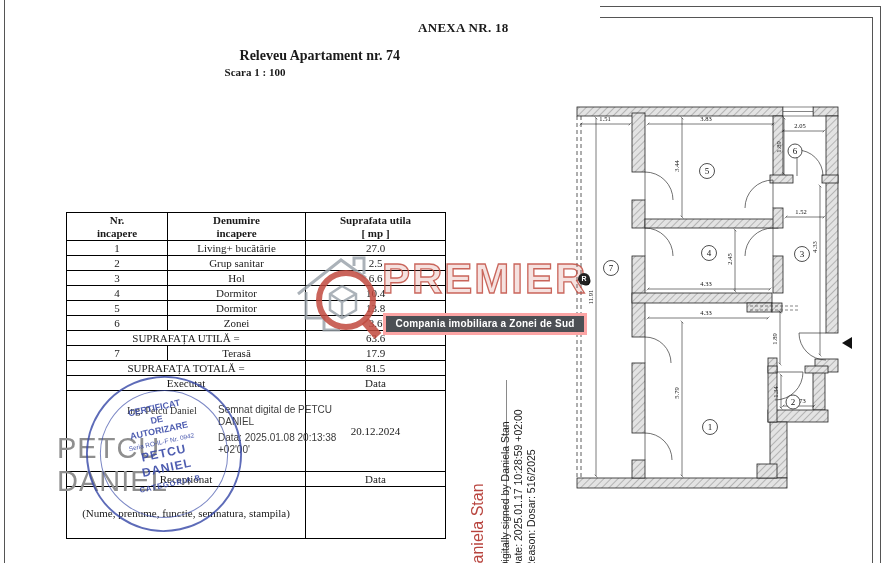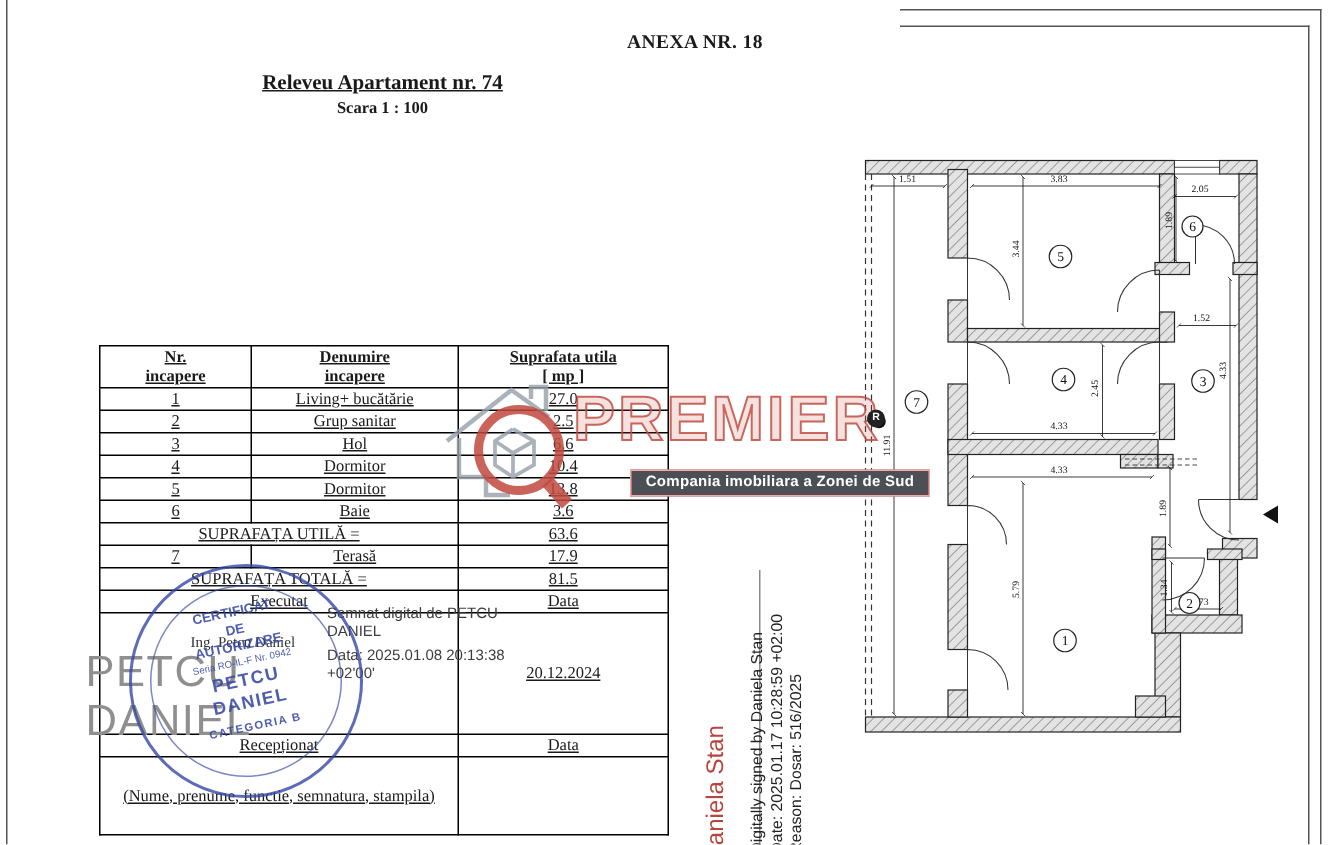--- a/index.html
+++ b/index.html
@@ -4,24 +4,24 @@
 <style>
   html,body{margin:0;padding:0;}
   body{
     width:887px;height:563px;position:relative;overflow:hidden;
     background:#ffffff;font-family:"Liberation Serif",serif;color:#1a1a1a;
   }
   
   .pline{position:absolute;background:#555;}
   
   .annex{position:absolute;left:418px;top:20px;font-weight:bold;font-size:13px;letter-spacing:.3px;}
-  .title{position:absolute;left:110px;top:48px;width:290px;text-align:center;font-weight:bold;font-size:14px;text-decoration:underline;}
+  .title{position:absolute;left:110px;top:48px;width:290px;text-align:right;font-weight:bold;font-size:14px;}
   .scale{position:absolute;left:110px;top:66px;width:290px;text-align:center;font-weight:bold;font-size:11px;}
   
-  table.areas{position:absolute;left:66px;top:230px;width:379px;border-collapse:collapse;table-layout:fixed;z-index:1;text-decoration:underline;}
+  table.areas{position:absolute;left:66px;top:212px;width:379px;border-collapse:collapse;table-layout:fixed;z-index:1;}
   table.areas td,table.areas th{border:1px solid #000;font-size:11px;text-align:center;padding:0;vertical-align:middle;font-weight:normal;}
   table.areas th{font-weight:bold;white-space:pre-line;line-height:1.15;}
   .rh{height:15px;}
   .bold{font-weight:bold;}
   .sigcell{position:relative;height:80px;}
   .exec-name{position:absolute;left:60px;top:14px;font-size:10px;color:#333;white-space:nowrap;}
   .note{font-size:9.5px;}
   
   .wm{position:absolute;left:294px;top:250px;width:300px;height:92px;z-index:3;pointer-events:none;}
   .wm-house{position:absolute;left:0;top:2px;}
@@ -30,22 +30,22 @@
     font-weight:bold;font-size:42px;letter-spacing:2px;line-height:1;
     color:rgba(201,90,78,.18);-webkit-text-stroke:1.3px rgba(193,77,66,.85);
   }
   .wm-reg{
     position:absolute;left:284px;top:23px;width:12px;height:12px;border-radius:50%;
     background:#222;color:#fff;font-family:"Liberation Sans",sans-serif;font-size:7px;
     font-weight:bold;text-align:center;line-height:12px;
   }
   .wm-band{
     position:absolute;left:89px;top:63px;width:198px;height:16px;background:#4c4f54;
-    border:1px solid #fca5a5;color:#fff;font-family:"Liberation Sans",sans-serif;
-    font-size:10px;font-weight:bold;text-align:center;line-height:15px;letter-spacing:.2px;margin-left:37px;
+    border:3px solid #fca5a5;color:#fff;font-family:"Liberation Sans",sans-serif;
+    font-size:10px;font-weight:bold;text-align:center;line-height:15px;letter-spacing:.2px;
   }
   
   .stamp{
     position:absolute;left:86px;top:376px;width:152px;height:152px;border-radius:50%;
     border:2.5px solid rgba(52,70,166,.8);transform:rotate(-12deg);z-index:4;
     pointer-events:none;color:#3647a6;font-family:"Liberation Sans",sans-serif;
   }
   .stamp-inner{position:absolute;left:12px;top:12px;right:12px;bottom:12px;border-radius:50%;border:1.2px solid rgba(52,70,166,.65);}
   .stamp-text{position:absolute;left:0;right:0;top:24px;text-align:center;opacity:.88;}
   .st-s{font-size:9px;font-weight:bold;line-height:1.3;}
@@ -123,21 +123,21 @@
     <td>Dormitor</td>
     <td>10.4</td>
   </tr>
   <tr class="rh">
     <td>5</td>
     <td>Dormitor</td>
     <td>13.8</td>
   </tr>
   <tr class="rh">
     <td>6</td>
-    <td>Baie</td>
+    <td>Zonei</td>
     <td>3.6</td>
   </tr>
   <tr class="rh">
     <td colspan="2" class="bold">SUPRAFAȚA UTILĂ =</td>
     <td class="bold">63.6</td>
   </tr>
   <tr class="rh">
     <td>7</td>
     <td>Terasă</td>
     <td>17.9</td>

